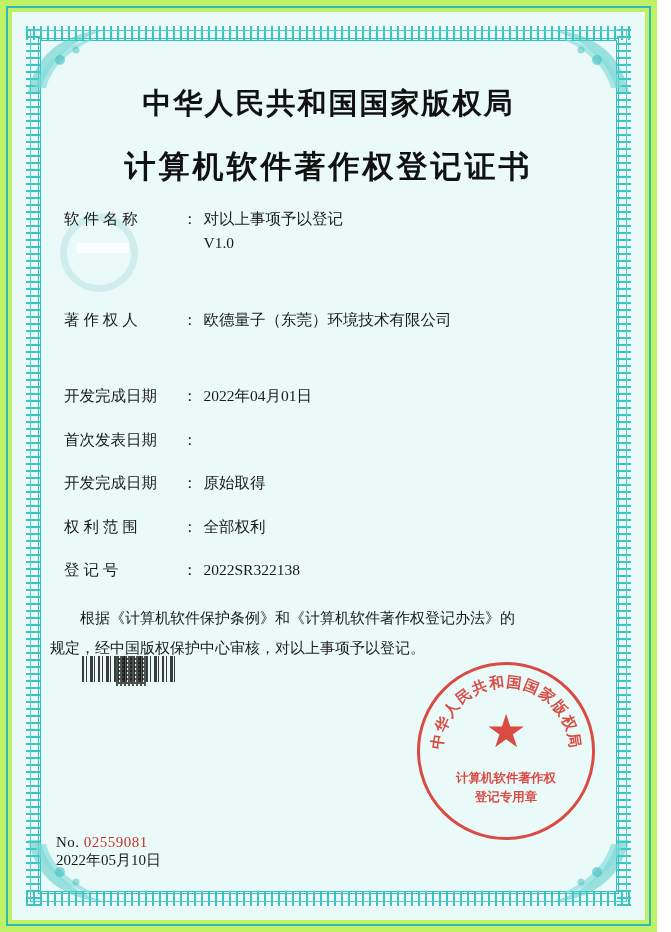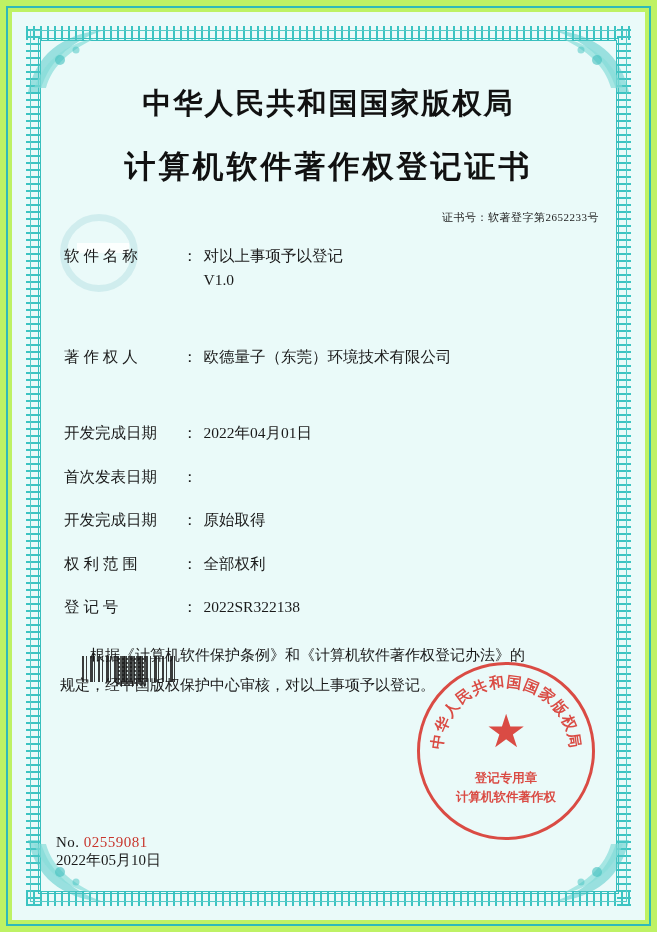--- a/index.html
+++ b/index.html
@@ -150,21 +150,21 @@
     margin-top: 2px;
     font-family: "Liberation Serif", serif;
   }
 
   .gap-before {
     margin-top: 54px;
   }
 
   .paragraph {
     margin-top: 15px;
-    padding-left: 18px;
+    padding-left: 8px;
     padding-right: 18px;
     font-size: 15px;
     line-height: 2.0;
     color: #1a1a1a;
     text-align: justify;
   }
   .paragraph .indent { display: inline-block; width: 30px; }
 
   
   .barcode-wrap {
@@ -315,23 +315,20 @@
     <circle cx="50" cy="24" r="3.5" fill="#38bdbb" opacity=".5"></circle>
   </svg>
 
   <div class="watermark"></div>
 
   <div class="content">
 
     <div class="title-main">中华人民共和国国家版权局</div>
     <div class="title-sub">计算机软件著作权登记证书</div>
 
-    <div class="cert-no">
-      <span>证书号：</span><span class="num">软著登字第2652233号</span>
-    </div>
 
     <div class="fields">
 
       <div class="row">
         <span class="label">软 件 名 称</span>
         <span class="colon">：</span>
         <span class="value">
           <span>对以上事项予以登记</span>
           <span class="line2">V1.0</span>
         </span>
@@ -390,22 +387,22 @@
     <div class="star">★</div>
     <svg class="arc-text" viewBox="0 0 172 172">
       <defs>
         <path id="sealArc" d="M 22 86 A 64 64 0 0 1 150 86" fill="none"></path>
       </defs>
       <text font-size="15" font-weight="bold" fill="#d8342c" letter-spacing="1.5" font-family="'Liberation Serif', serif">
         <textPath href="#sealArc" startOffset="50%" text-anchor="middle">中华人民共和国国家版权局</textPath>
       </text>
     </svg>
     <div class="lines">
+      <div>计算机软件著作权</div>
       <div>登记专用章</div>
-      <div>计算机软件著作权</div>
     </div>
   </div>
 
   <div class="footer">
     <div class="serial">
       <span>No.</span>
       <span class="digits">02559081</span>
     </div>
     <div class="date">2022年05月10日</div>
   </div>

